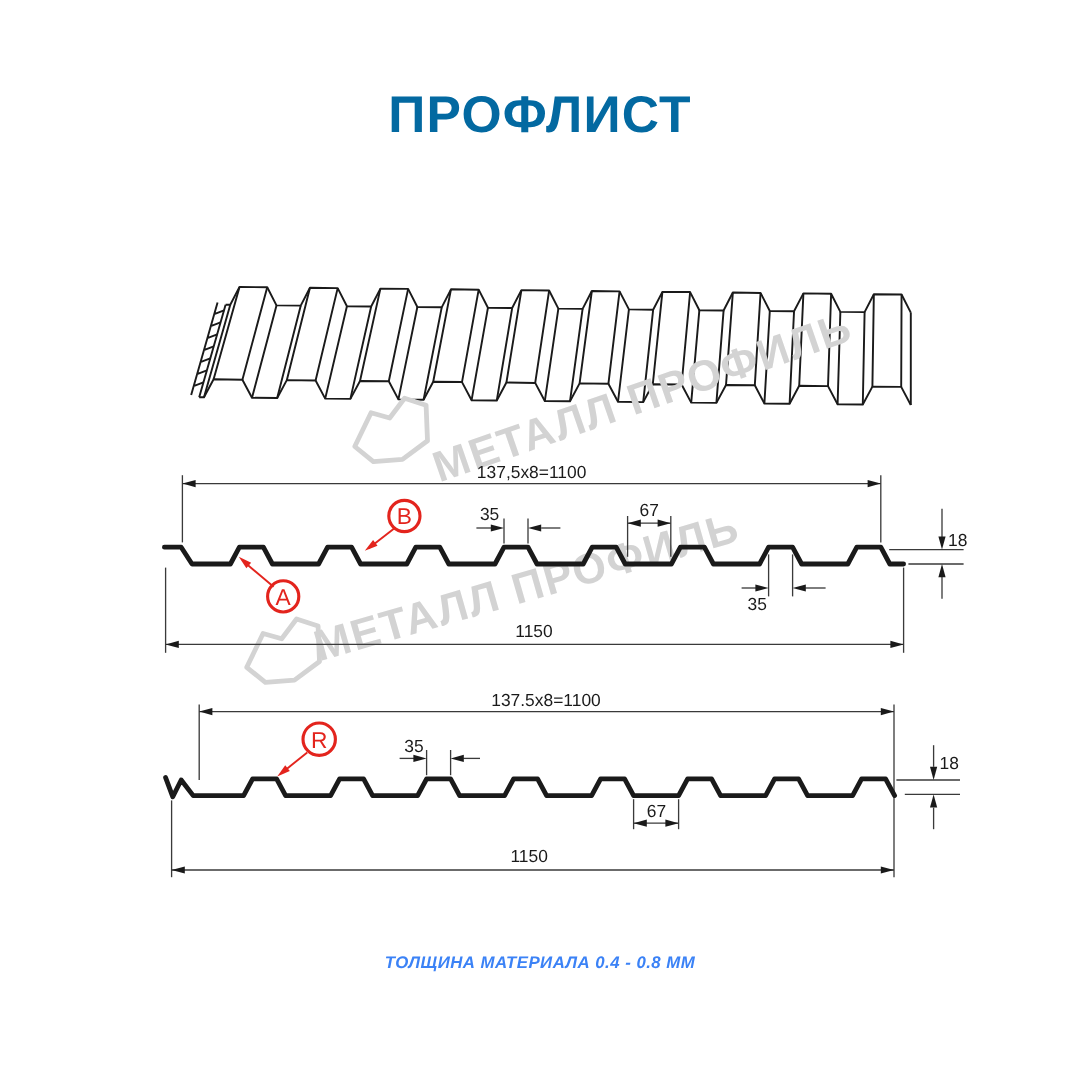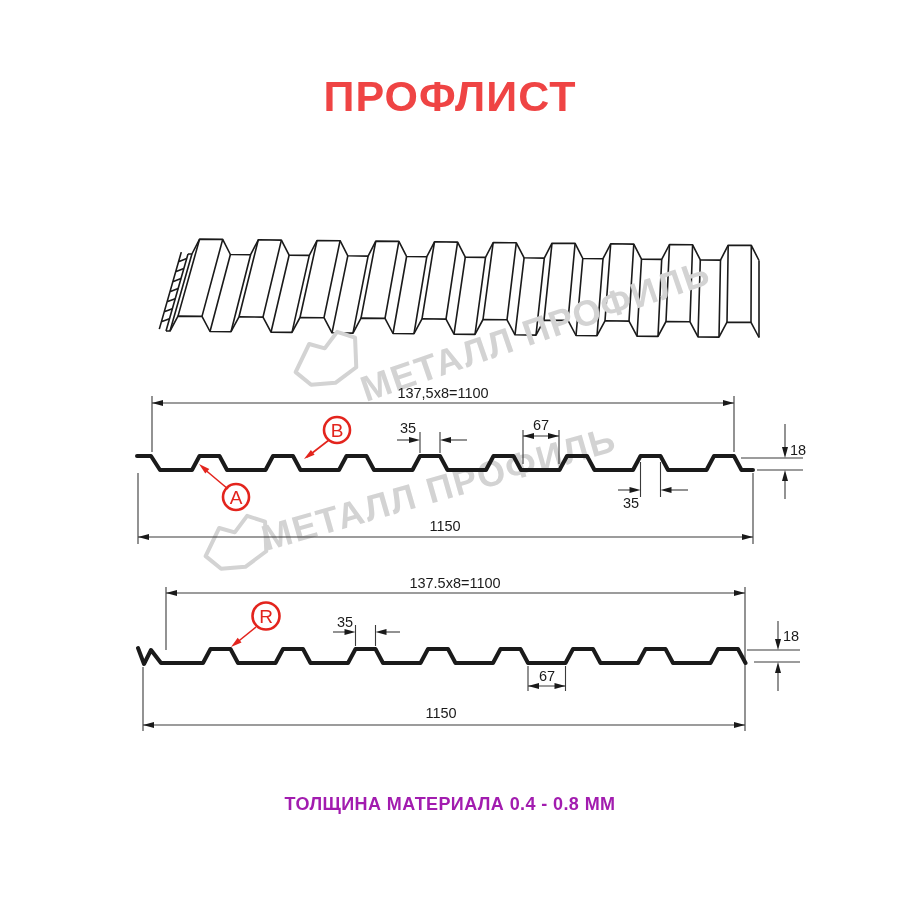--- a/index.html
+++ b/index.html
@@ -1,23 +1,23 @@
 <!DOCTYPE html>
 <html><head>
 <meta charset="utf-8">
 <style>
   html,body{margin:0;padding:0;background:#fff;}
   .stage{position:relative;width:900px;height:900px;background:#fff;overflow:hidden;
          font-family:"Liberation Sans",sans-serif;}
   .title{position:absolute;top:72px;left:0;width:100%;text-align:center;
-         font-size:43px;font-weight:800;letter-spacing:1px;color:#ef4444;}
+         font-size:43px;font-weight:800;letter-spacing:1px;color:#0369a1;}
   .subtitle{position:absolute;top:131px;left:0;width:100%;text-align:center;
          font-size:21px;font-weight:400;letter-spacing:1.5px;color:#1c1c1c;}
   .footer{position:absolute;top:794px;left:0;width:100%;text-align:center;
-         font-size:18px;font-weight:700;letter-spacing:.4px;color:#a21caf;}
+         font-size:14px;font-weight:700;letter-spacing:.4px;color:#3b82f6;font-style:italic;}
   svg.art{position:absolute;left:0;top:0;}
   .thin{stroke:#3a3a3a;stroke-width:1.1;fill:none;}
   .thick{stroke:#1a1a1a;stroke-width:4;fill:none;stroke-linejoin:round;stroke-linecap:round;}
   .sk{stroke:#1a1a1a;stroke-width:1.6;fill:none;stroke-linejoin:round;}
   .arr{fill:#1a1a1a;stroke:none;}
   .dimtext{font-size:14.5px;fill:#1a1a1a;}
   .redline{stroke:#e3241d;stroke-width:1.6;fill:none;}
   .redarr{fill:#e3241d;stroke:none;}
   .redcirc{stroke:#e3241d;stroke-width:2.6;fill:none;}
   .redtext{font-size:19px;fill:#e3241d;font-weight:400;}

